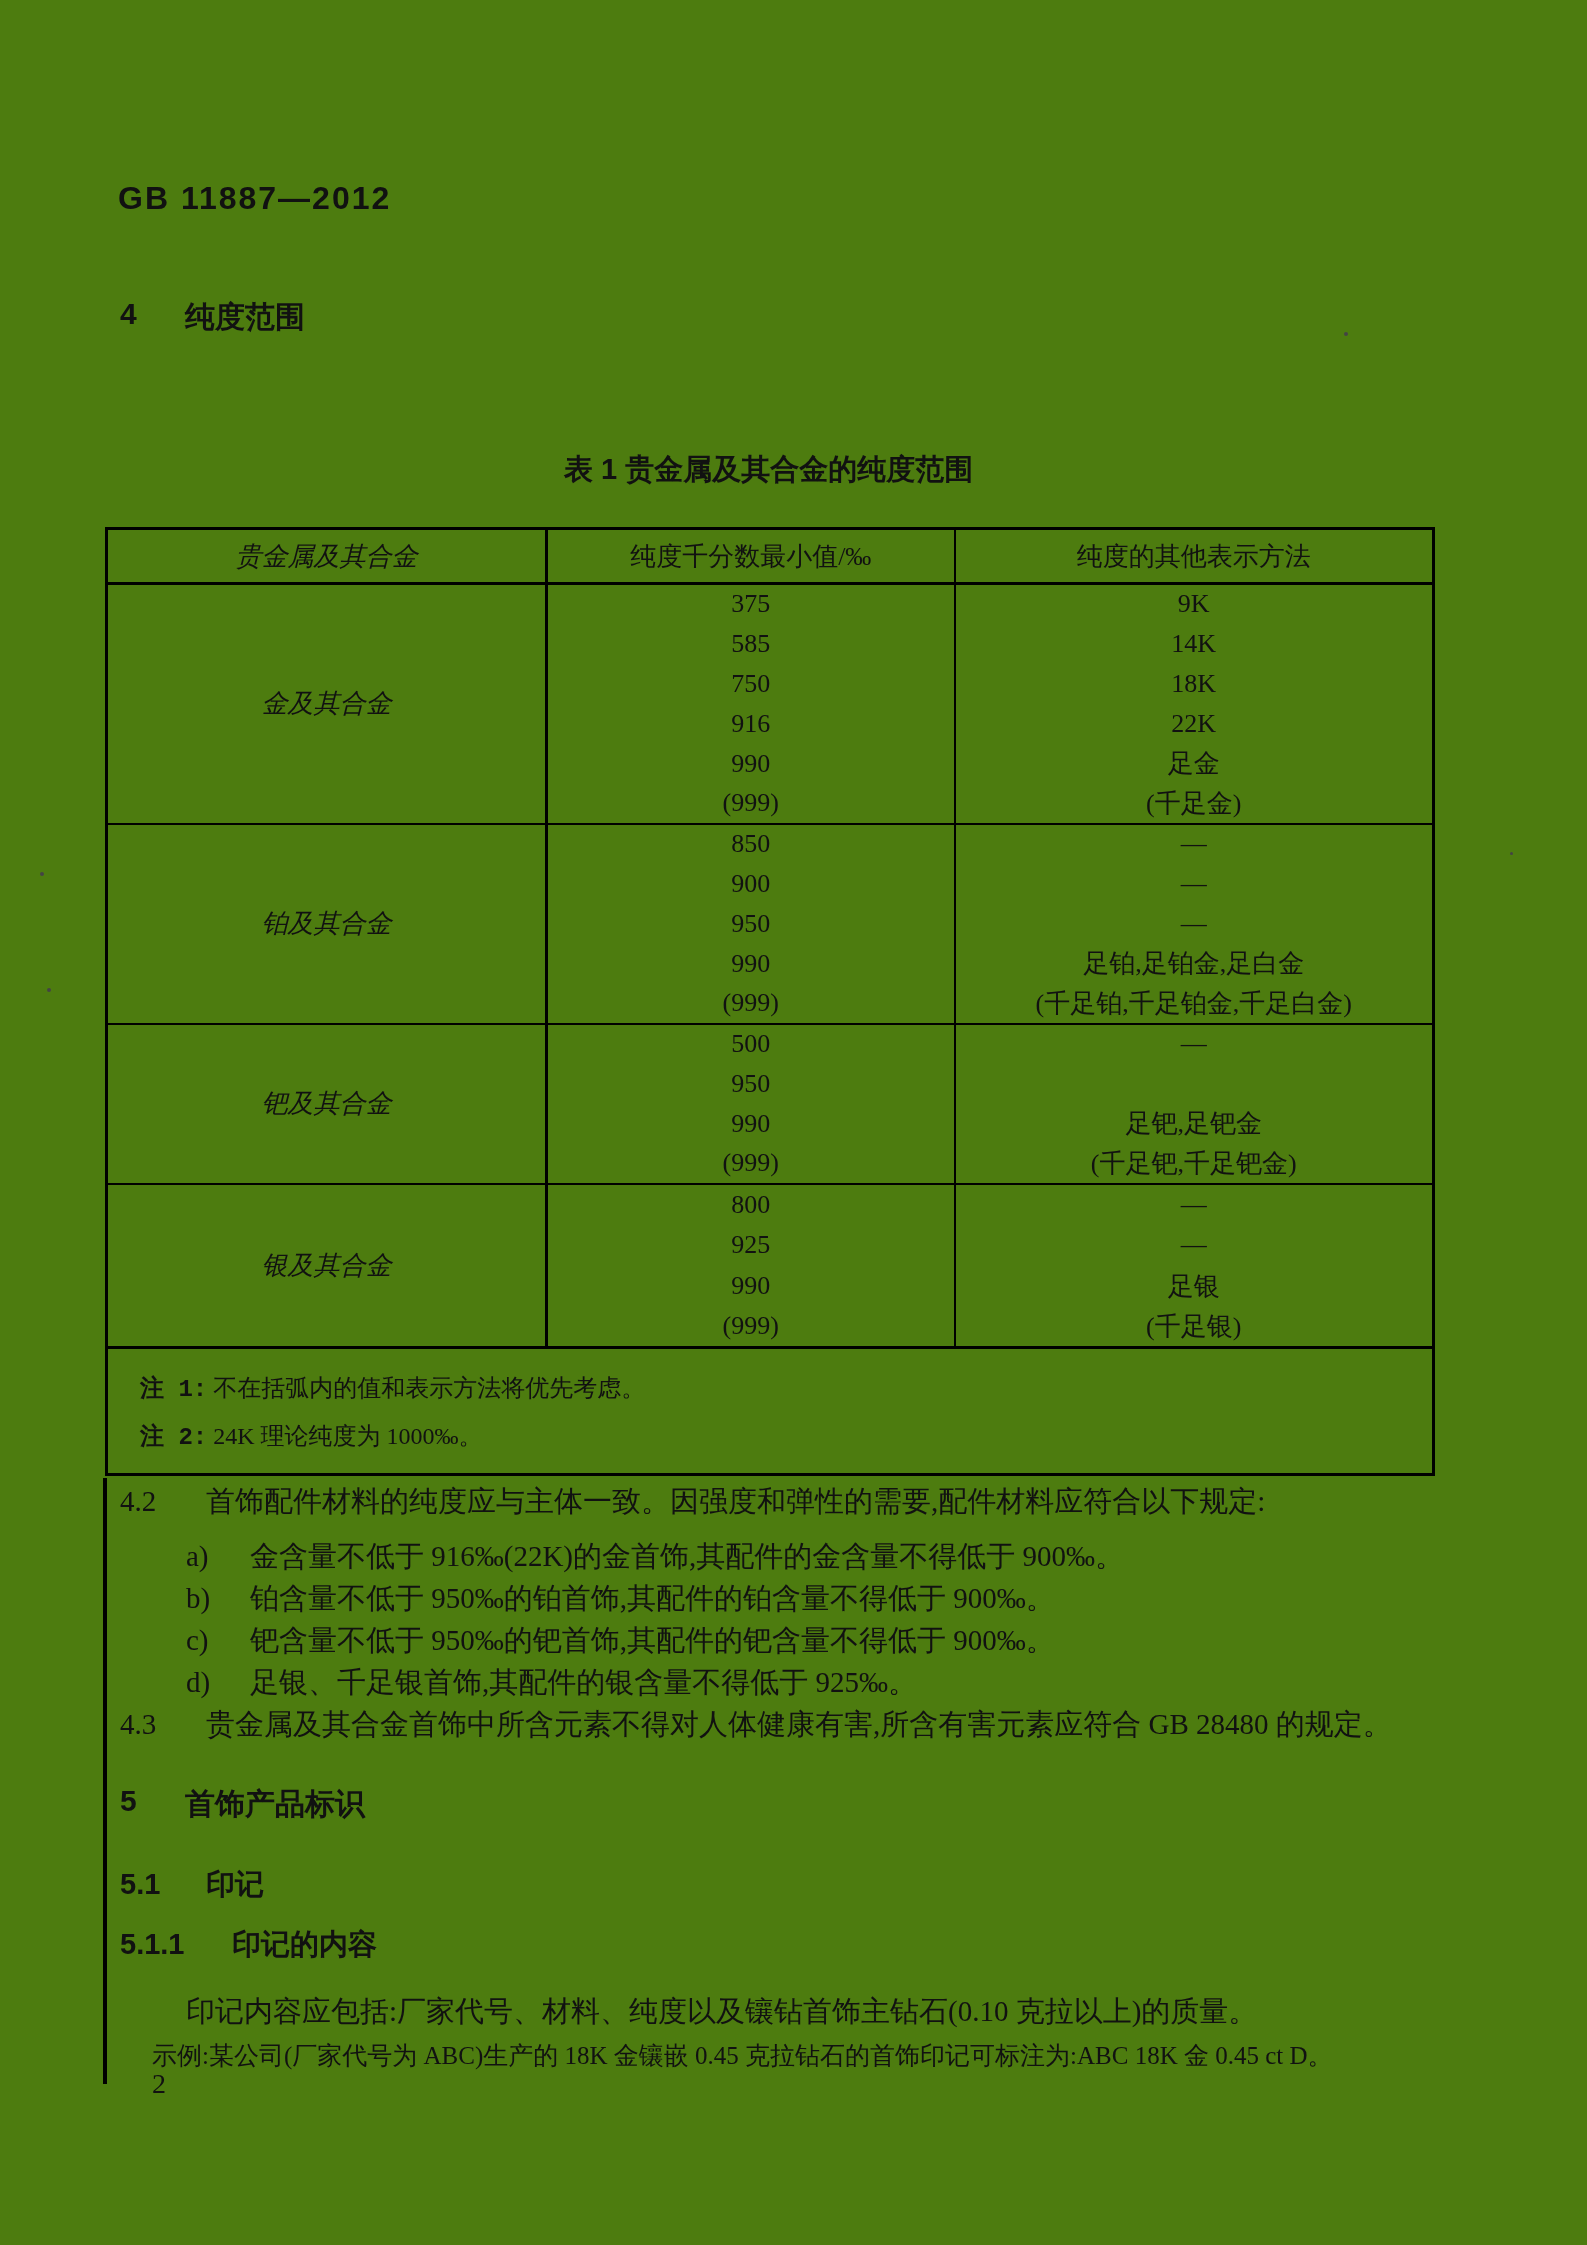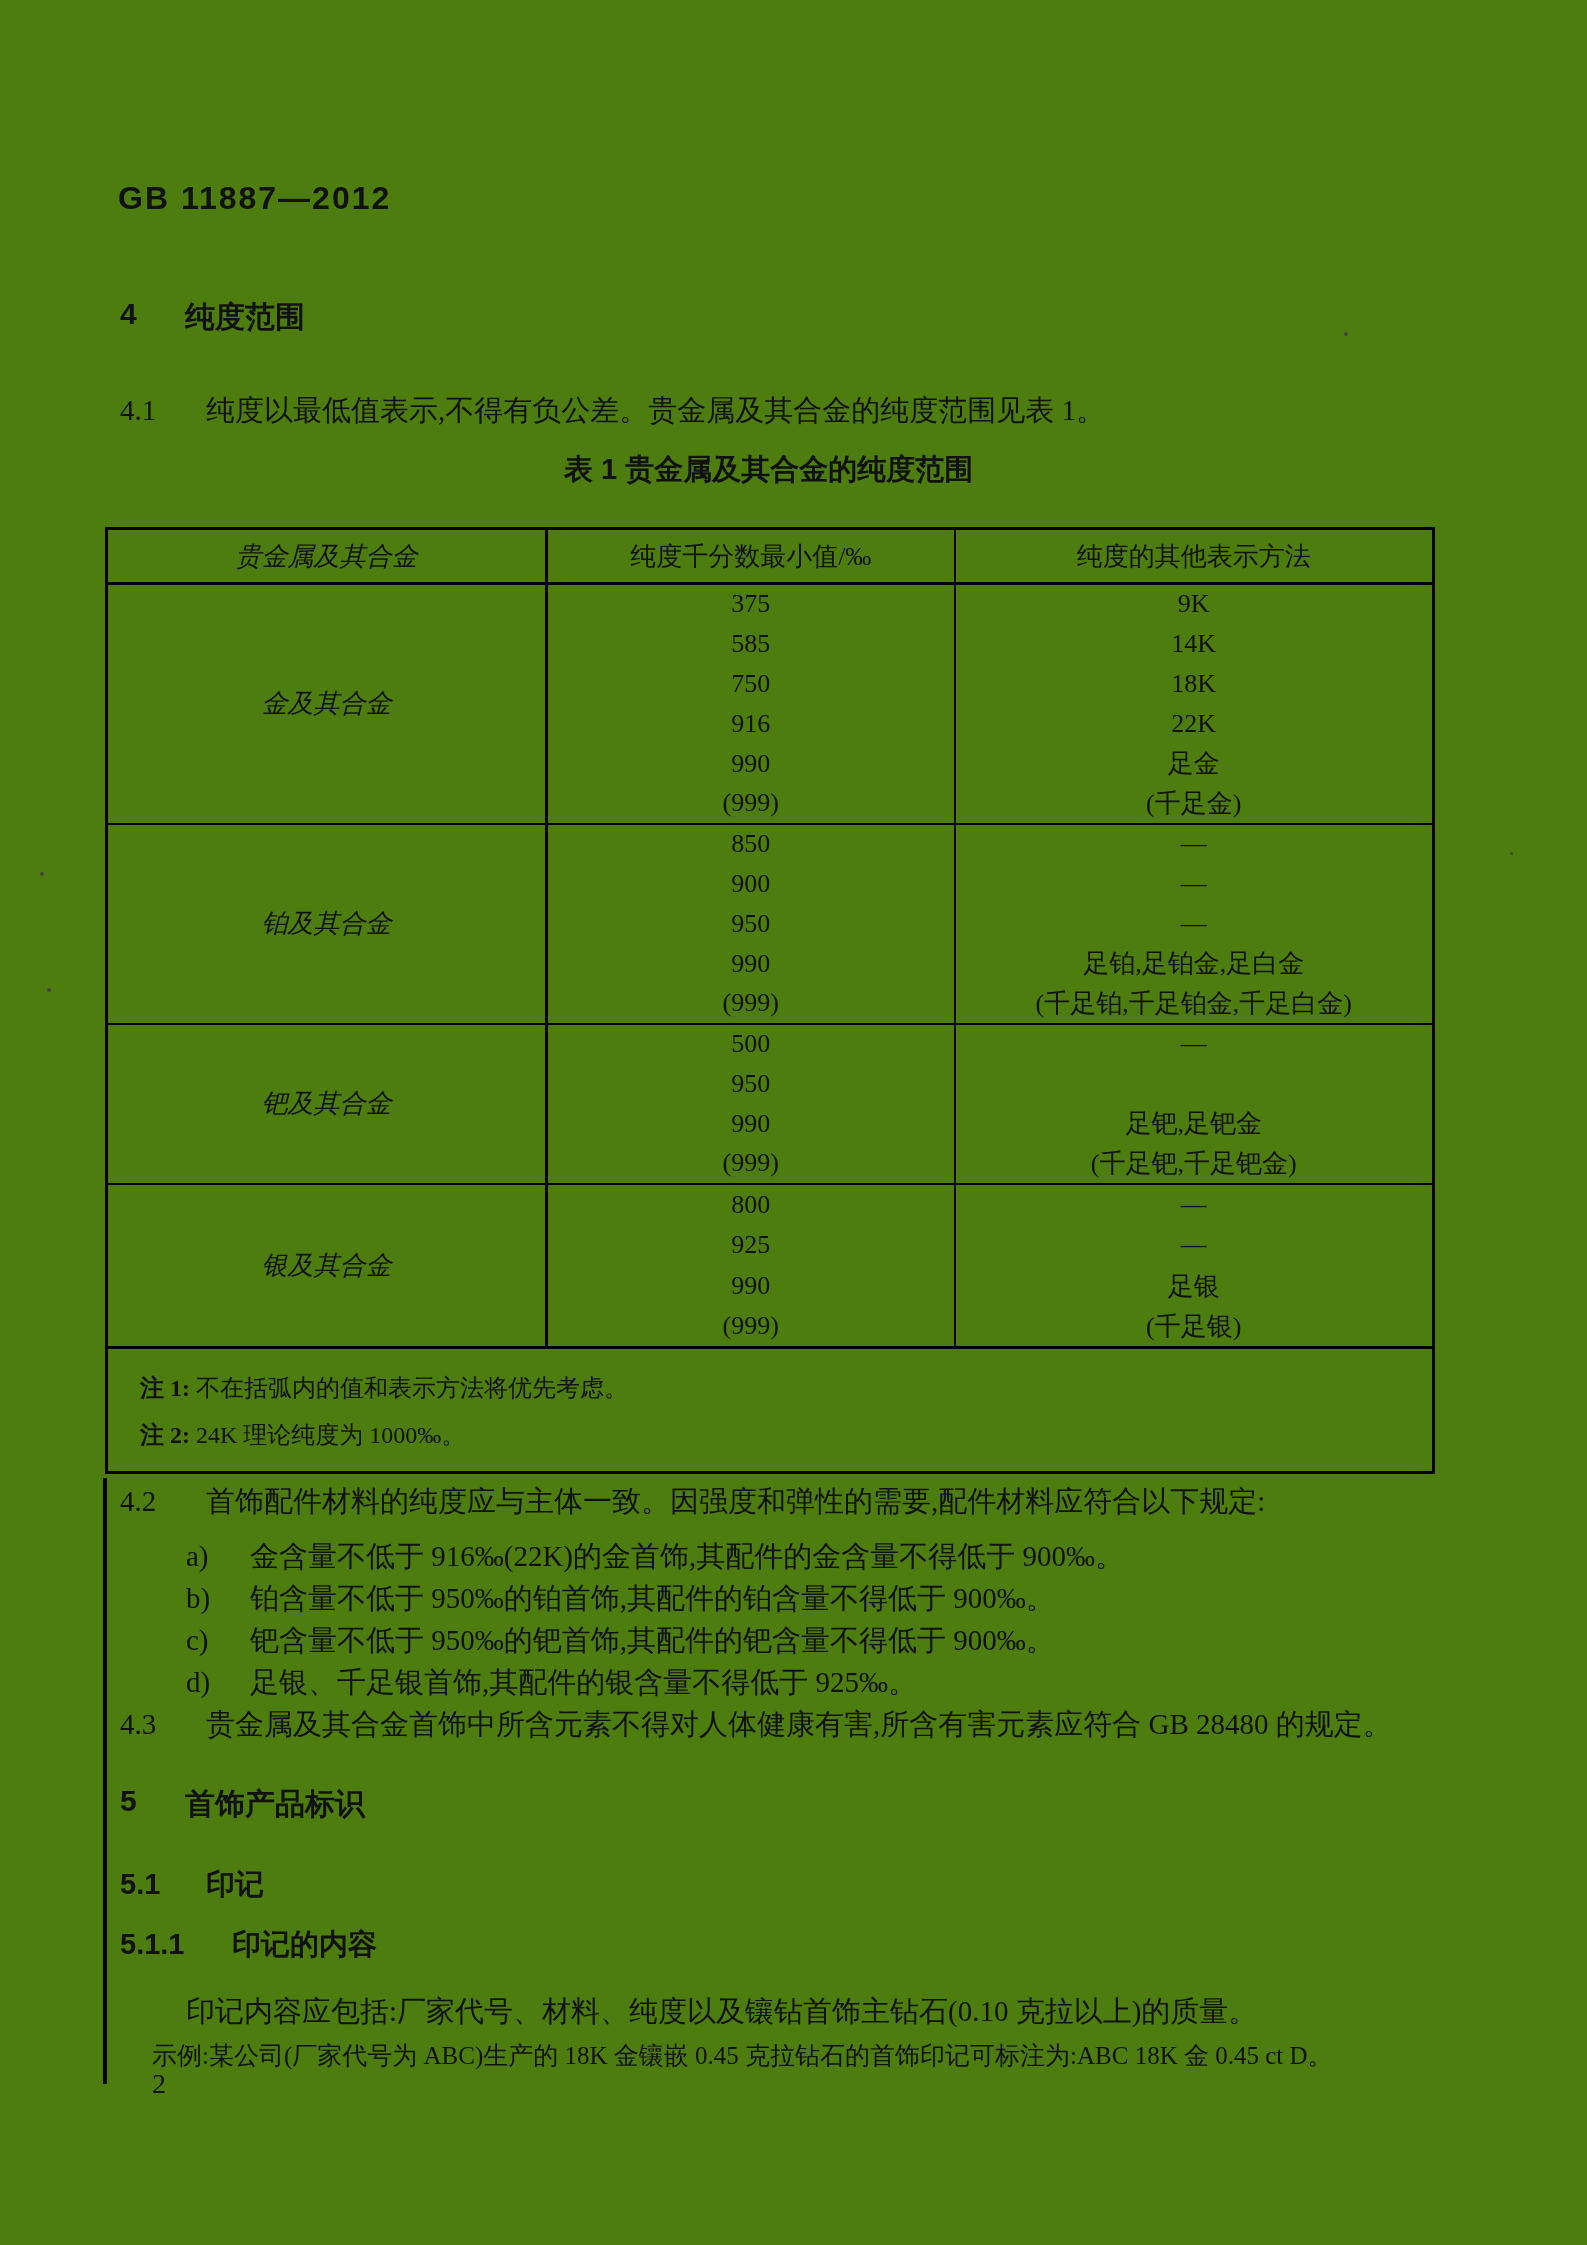--- a/index.html
+++ b/index.html
@@ -50,21 +50,21 @@
   .t1 th.c2,.t1 td.val{border-right:2px solid #000;}
   .t1 td{text-align:center;vertical-align:middle;padding:0;}
   .t1 tr.r40{height:40px;}
   .t1 tr.r41{height:41px;}
   .t1 tr.group-start td{border-top:2px solid #000;}
   .t1 td.notes-cell{
     border-top:3px solid #000;
     text-align:left;padding:16px 10px 12px 32px;
     font-size:24px;line-height:47px;
   }
-  .t1 .note-label{font-weight:bold;font-family:Liberation Serif, serif;margin-right:6px;}
+  .t1 .note-label{font-weight:bold;font-family:Liberation Mono, monospace;margin-right:6px;}
 
   .body-para{font-size:29px;line-height:36px;}
   .example{font-size:25px;line-height:32px;}
   .page-num{font-size:28px;}
   .revision-bar{
     left:103px;top:1478px;width:4px;height:606px;background:#000;
   }
   .speck{position:absolute;background:#444;border-radius:50%;}
 </style>
 </head>
@@ -72,24 +72,20 @@
 
 <div class="page">
 
   <div class="abs doc-code">GB 11887—2012</div>
 
   <div class="abs sec-heading" style="left:120px;top:297px;">
     <span class="num">4</span>
     <span>纯度范围</span>
   </div>
 
-  <div class="abs clause" style="left:120px;top:392px;width:1330px;">
-    <span class="num">4.1</span>
-    <span>纯度以最低值表示,不得有负公差。贵金属及其合金的纯度范围见表 1。</span>
-  </div>
 
   <div class="abs caption">
     <span class="cap-label">表 1</span>
     <span>贵金属及其合金的纯度范围</span>
   </div>
 
   <table class="t1">
     <colgroup>
       <col style="width:440px">
         <col style="width:408px">

